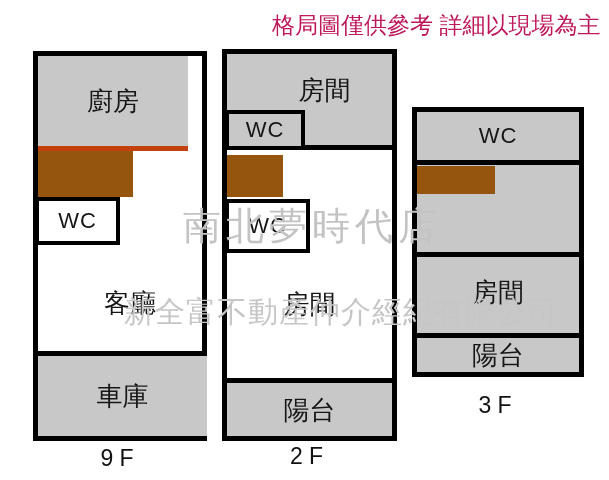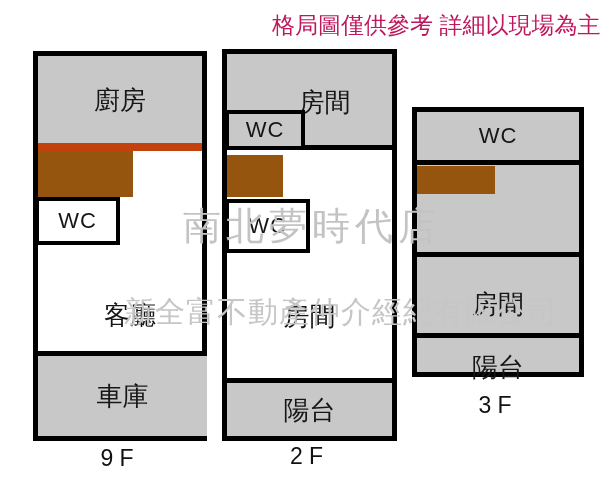--- a/index.html
+++ b/index.html
@@ -11,21 +11,21 @@
     position:absolute;box-sizing:border-box;border:5px solid #000;background:#fff;
   }
   .room{position:absolute;box-sizing:border-box;display:flex;align-items:center;justify-content:center;}
   .gray{background:#c8c8c8;}
   .brown{position:absolute;box-sizing:border-box;}
   .wallH{position:absolute;background:#000;height:5px;}
   .boxed{border:4px solid #000;}
   .room-label{font-size:26px;line-height:1;white-space:nowrap;color:#161616;}
   .wc-label{font-size:22px;line-height:1;letter-spacing:1px;color:#161616;}
   .small-label{font-size:23px;line-height:1;white-space:nowrap;color:#161616;}
-  .free-label{position:absolute;text-align:center;font-size:26px;line-height:1;white-space:nowrap;color:#161616;margin-top:12px;}
+  .free-label{position:absolute;text-align:center;font-size:26px;line-height:1;white-space:nowrap;color:#161616;}
   .floor-label{
     position:absolute;text-align:center;font-size:23px;line-height:1;
     color:#111;padding-right:6px;box-sizing:border-box;
   }
   #title{
     position:absolute;left:272px;top:13px;font-size:23px;line-height:1.1;
     letter-spacing:0px;color:#be185d;white-space:nowrap;
   }
   .watermark{
     position:absolute;color:#c3c3c3;white-space:nowrap;line-height:1;
@@ -36,21 +36,21 @@
 </style>
 </head>
 <body>
 
 <div id="stage">
 
   <div id="title">格局圖僅供參考 詳細以現場為主</div>
 
   <div class="floor" style="left:33px;top:51px;width:174px;height:390px;">
 
-    <div class="room gray" style="left:0;top:0;width:164px;height:95px;border-bottom:8px solid #c2410c;">
+    <div class="room gray" style="left:0;top:0;width:150px;height:95px;border-bottom:5px solid #c2410c;">
       <span class="room-label">廚房</span>
     </div>
 
     <div class="brown" style="left:0;top:95px;width:95px;height:46px;background:#96550e;"></div>
 
     <div class="room boxed" style="left:-3px;top:141px;width:85px;height:48px;background:#fff;">
       <span class="wc-label">WC</span>
     </div>
 
     <div class="free-label" style="left:0;top:234px;width:184px;">客廳</div>

